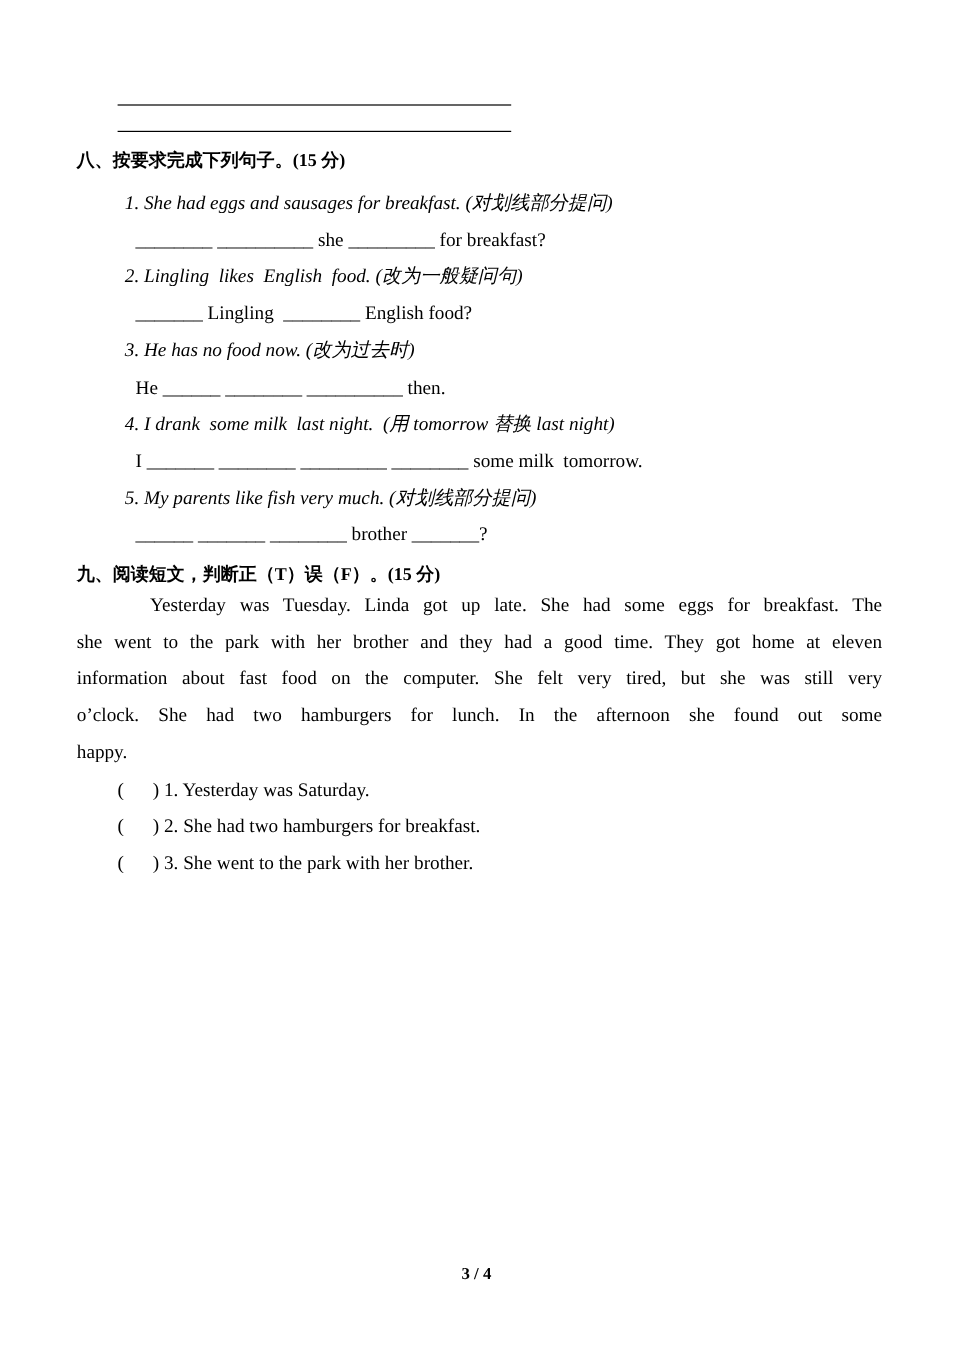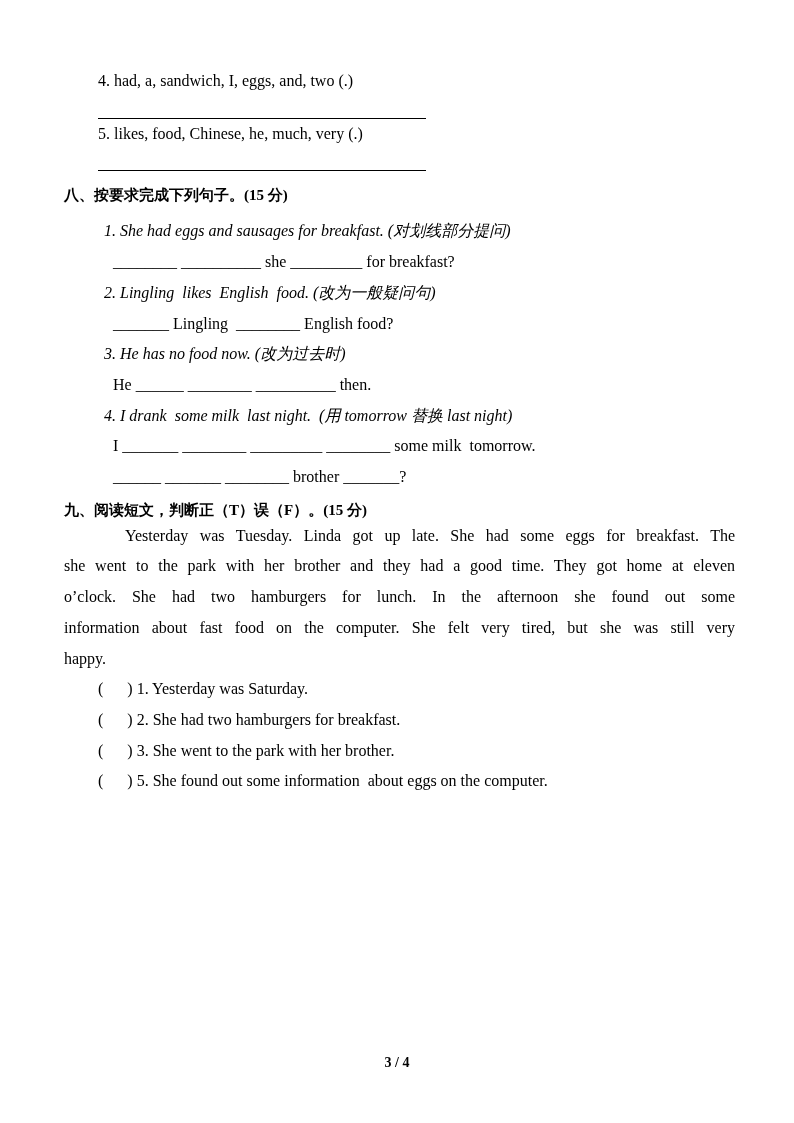--- a/index.html
+++ b/index.html
@@ -61,48 +61,46 @@
     font-weight: bold;
     line-height: 20px;
   }
 </style>
 </head>
 <body>
 
 <div class="page">
   <div class="content">
 
-    <div class="t unscramble-item">4. had, a, sandwich, I, eggs, and, two (.)</div>
     <div class="write-line"></div>
-    <div class="t unscramble-item">5. likes, food, Chinese, he, much, very (.)</div>
     <div class="write-line second"></div>
 
     <div class="section-heading heading-8">八、按要求完成下列句子。(15 分)</div>
     <div class="q-list">
       <div class="t question-line">1. She had eggs and sausages for breakfast. (对划线部分提问)</div>
       <div class="t answer-line">________ __________ she _________ for breakfast?</div>
       <div class="t question-line">2. Lingling  likes  English  food. (改为一般疑问句)</div>
       <div class="t answer-line">_______ Lingling  ________ English food?</div>
       <div class="t question-line">3. He has no food now. (改为过去时)</div>
       <div class="t answer-line">He ______ ________ __________ then.</div>
       <div class="t question-line">4. I drank  some milk  last night.  (用 tomorrow 替换 last night)</div>
       <div class="t answer-line">I _______ ________ _________ ________ some milk  tomorrow.</div>
+      <div class="t question-line">5. My parents like fish very much. (对划线部分提问)</div>
       <div class="t answer-line">______ _______ ________ brother _______?</div>
     </div>
 
     <div class="section-heading heading-9">九、阅读短文，判断正（T）误（F）。(15 分)</div>
     <div class="passage">
       <div class="passage-line first">Yesterday was Tuesday. Linda got up late.  She had some eggs for breakfast. The</div>
       <div class="passage-line">she went to the park with her brother and they had a good time. They got home at eleven</div>
+      <div class="passage-line">information  about fast food on the computer. She felt very tired, but she was still  very</div>
       <div class="passage-line">o’clock. She had two hamburgers for lunch. In the afternoon she found out some</div>
-      <div class="passage-line">information  about fast food on the computer. She felt very tired, but she was still  very</div>
       <div class="passage-line last">happy.</div>
     </div>
     <div>
       <div class="t tf-item">(      ) 1. Yesterday was Saturday.</div>
       <div class="t tf-item">(      ) 2. She had two hamburgers for breakfast.</div>
       <div class="t tf-item">(      ) 3. She went to the park with her brother.</div>
-      <div class="t tf-item">(      ) 5. She found out some information  about eggs on the computer.</div>
     </div>
   </div>
 
   <div class="footer">3 / 4</div>
 </div>
 
 </body></html>

